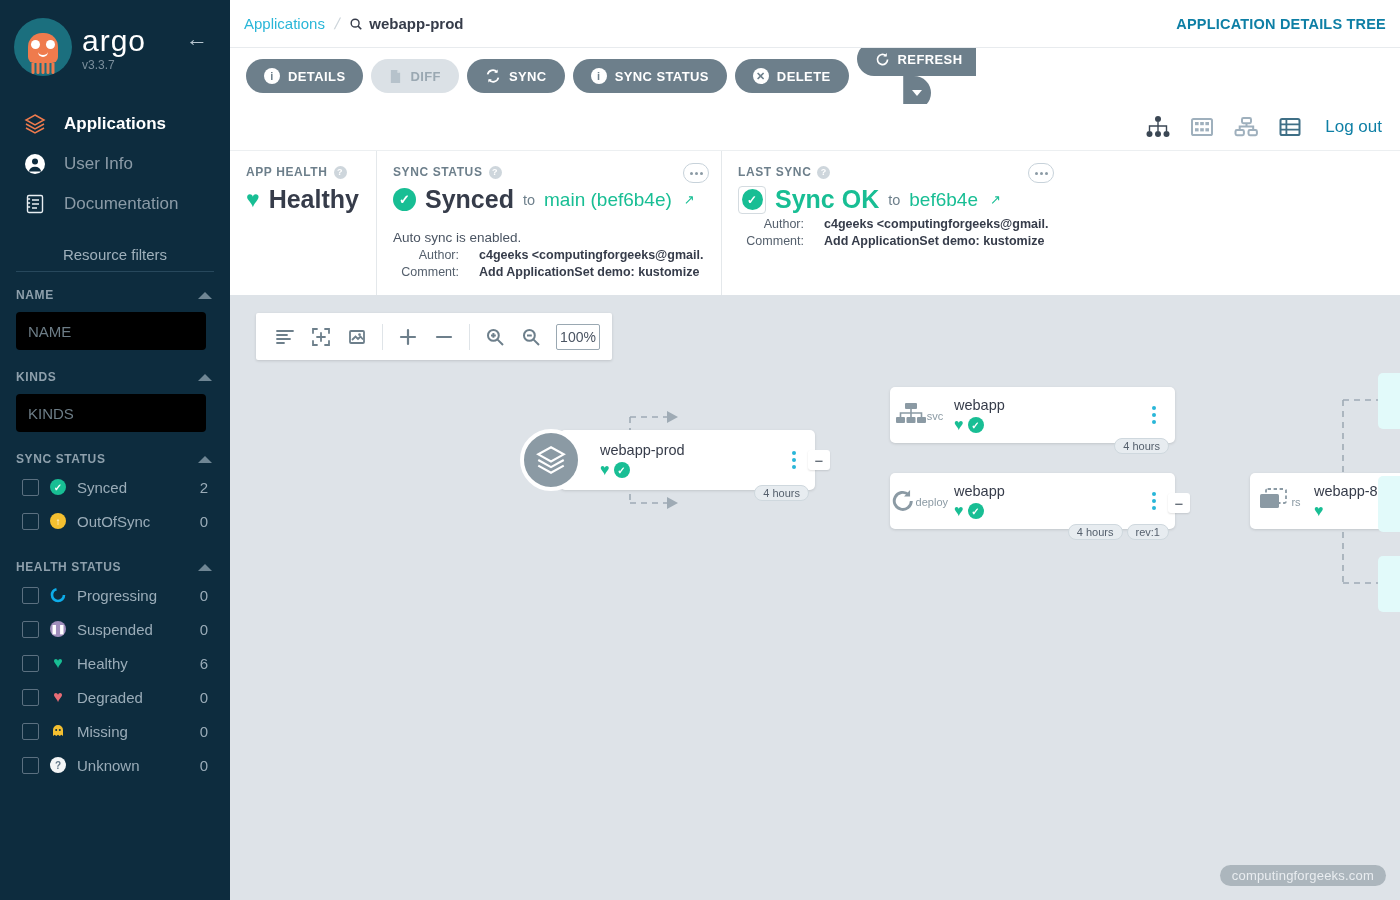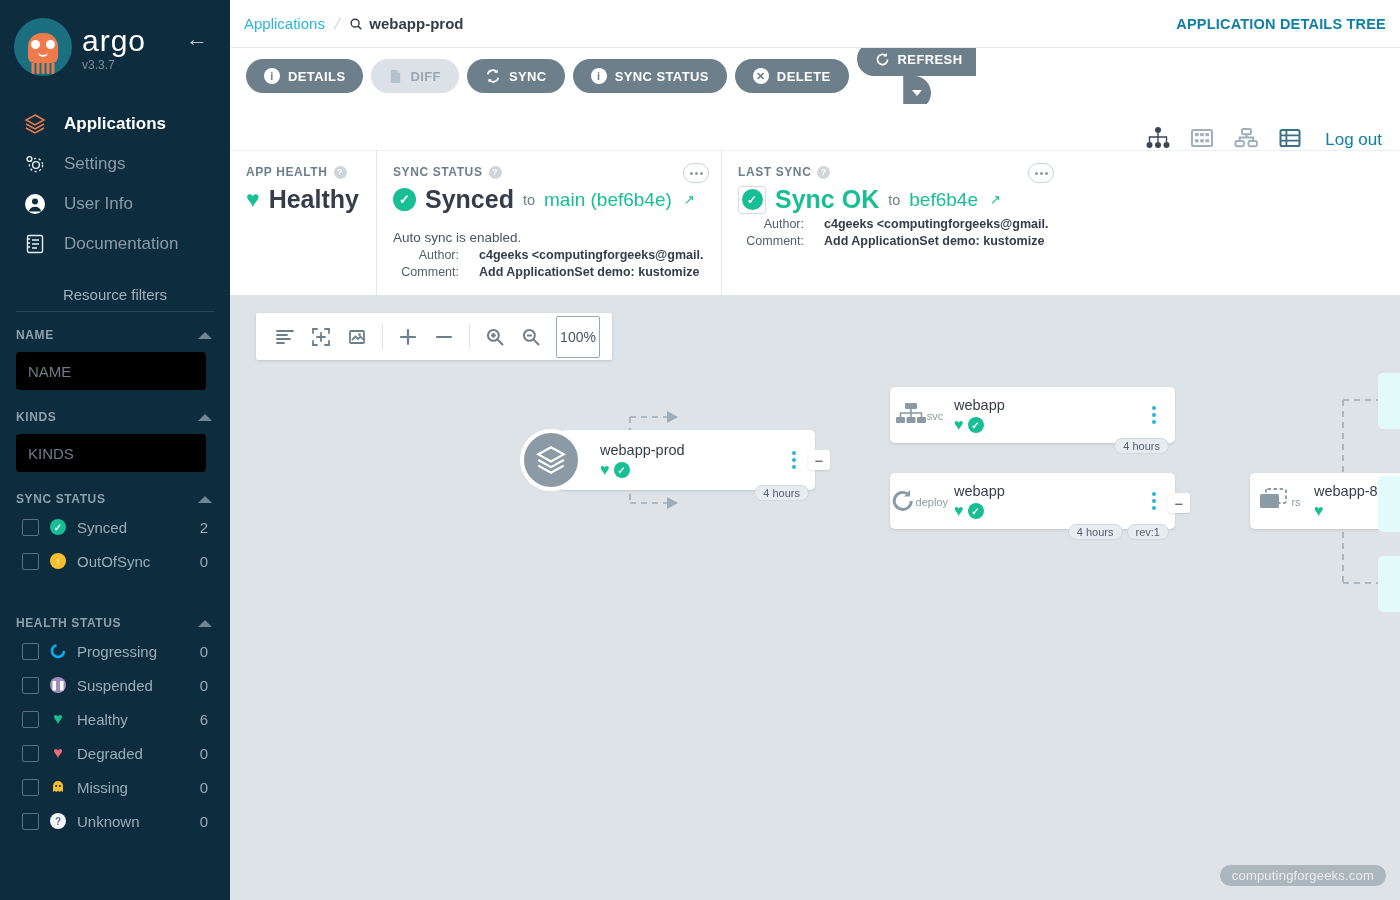--- a/index.html
+++ b/index.html
@@ -123,21 +123,21 @@
     display: inline-flex; align-items: center; justify-content: center;
     border-left: 1px solid #8b9aa4; cursor: pointer;
   }
   .btn-caret i { width: 0; height: 0; border-left: 5px solid transparent; border-right: 5px solid transparent; border-top: 6px solid #fff; display: block; }
   .ico-circle {
     width: 16px; height: 16px; border-radius: 50%; background: #fff; color: #6d7f8b;
     display: inline-flex; align-items: center; justify-content: center;
     font-size: 11px; font-weight: bold; font-style: normal; flex: 0 0 16px;
   }
 
-  .viewbar { height: 46px; background: #fff; display: flex; align-items: flex-end; justify-content: flex-end; padding-right: 18px; gap: 18px; }
+  .viewbar { height: 46px; background: #fff; display: flex; align-items: center; justify-content: flex-end; padding-right: 18px; gap: 18px; }
   .vico { cursor: pointer; display: flex; align-items: center; }
   .logout { color: #0e7fa5; font-size: 17px; cursor: pointer; margin-left: 4px; }
 
   
   .statusstrip { height: 145px; background: #fff; display: flex; border-top: 1px solid #eceff1; }
   .sblock { position: relative; padding: 14px 18px 0 16px; }
   .sblock + .sblock { border-left: 1px solid #e4e8eb; }
   .sb-health { width: 146px; }
   .sb-sync { width: 345px; }
   .sb-last { width: 345px; }
@@ -176,21 +176,21 @@
   
   .canvas { flex: 1; background: #dee3e8; position: relative; overflow: hidden; }
   .toolbar {
     position: absolute; left: 26px; top: 18px; height: 47px; background: #fff;
     display: flex; align-items: center; border-radius: 2px; box-shadow: 0 1px 3px rgba(0,0,0,.14);
     padding: 0 12px; gap: 2px;
   }
   .tb-btn { width: 34px; height: 34px; display: flex; align-items: center; justify-content: center; cursor: pointer; color: #6d7f8b; }
   .tb-sep { width: 1px; height: 26px; background: #dfe4e8; margin: 0 6px; }
   .zoom-val {
-    border: 1px solid #9aa8b2; border-radius: 2px; height: 42px; min-width: 44px;
+    border: 1px solid #9aa8b2; border-radius: 2px; height: 26px; min-width: 44px;
     display: flex; align-items: center; justify-content: center;
     font-size: 14px; color: #4a5462; margin-left: 6px; cursor: text; background: #fff; text-align: center;
   }
 
   .node {
     position: absolute; background: #fff; border-radius: 5px;
     box-shadow: 0 1px 3px rgba(0,0,0,.13); display: flex; align-items: center;
   }
   .node-ico { width: 58px; display: flex; flex-direction: row; align-items: center; justify-content: center; color: #8b9aa4; flex: 0 0 58px; }
   .node-kind { font-size: 11px; color: #8b9aa4; margin-top: 2px; }
@@ -259,32 +259,20 @@
                 <path d="M3 12 L12 17 L21 12"></path>
                 <path d="M3 16 L12 21 L21 16"></path>
               </g>
             </svg>
         </span>
         <span>Applications</span>
       </div>
       <div class="nav-item">
         <span class="nav-ico">
           <svg width="24" height="24" viewBox="0 0 24 24">
-              <g fill="none" stroke="#e8eef2" stroke-width="1.4">
-            <circle cx="13" cy="13" r="3.4"></circle>
-                <circle cx="13" cy="13" r="6.6" stroke-dasharray="2.2 2.6"></circle>
-            <circle cx="6.5" cy="7" r="2.4"></circle>
-              </g>
-            </svg>
-        </span>
-        <span>Settings</span>
-      </div>
-      <div class="nav-item">
-        <span class="nav-ico">
-          <svg width="24" height="24" viewBox="0 0 24 24">
               <circle cx="12" cy="12" r="10" fill="#fff"></circle>
             <circle cx="12" cy="9.4" r="3" fill="#0d2c3e"></circle>
             <path d="M5.8 19.5a6.4 6.4 0 0 1 12.4 0z" fill="#0d2c3e"></path>
             </svg>
         </span>
         <span>User Info</span>
       </div>
       <div class="nav-item">
         <span class="nav-ico">
           <svg width="24" height="24" viewBox="0 0 24 24">
@@ -328,21 +316,21 @@
     </div>
     <div class="f-row">
       <span class="cbx"></span>
       <span class="sico">
         <span class="dot dot-yellow" style="width:16px;height:16px;font-size:10px;font-weight:bold;">↑</span>
       </span>
       <span class="f-label">OutOfSync</span>
       <span class="f-count">0</span>
     </div>
 
-    <div class="f-head" style="margin-top:32px;gap:7px;">
+    <div class="f-head" style="margin-top:16px;gap:7px;">
       <span>HEALTH STATUS</span>
       <span class="caret"></span>
     </div>
     <div class="f-row">
       <span class="cbx"></span>
       <span class="sico">
         <svg width="16" height="16" viewBox="0 0 16 16">
             <circle cx="8" cy="8" r="6" fill="none" stroke="#0dadea" stroke-width="2.6" stroke-dasharray="26 12"></circle>
           </svg>
       </span>

